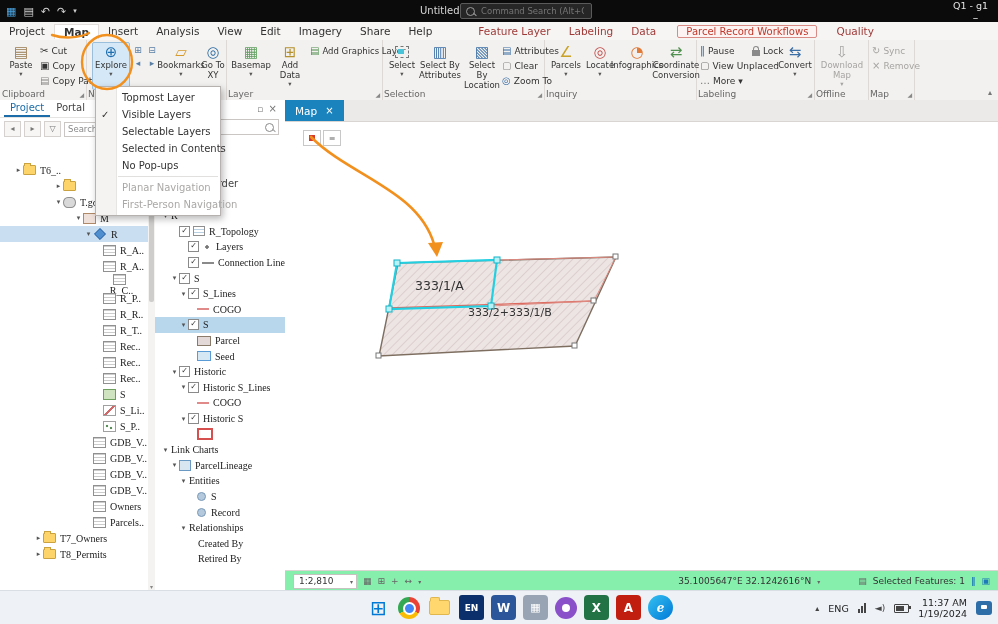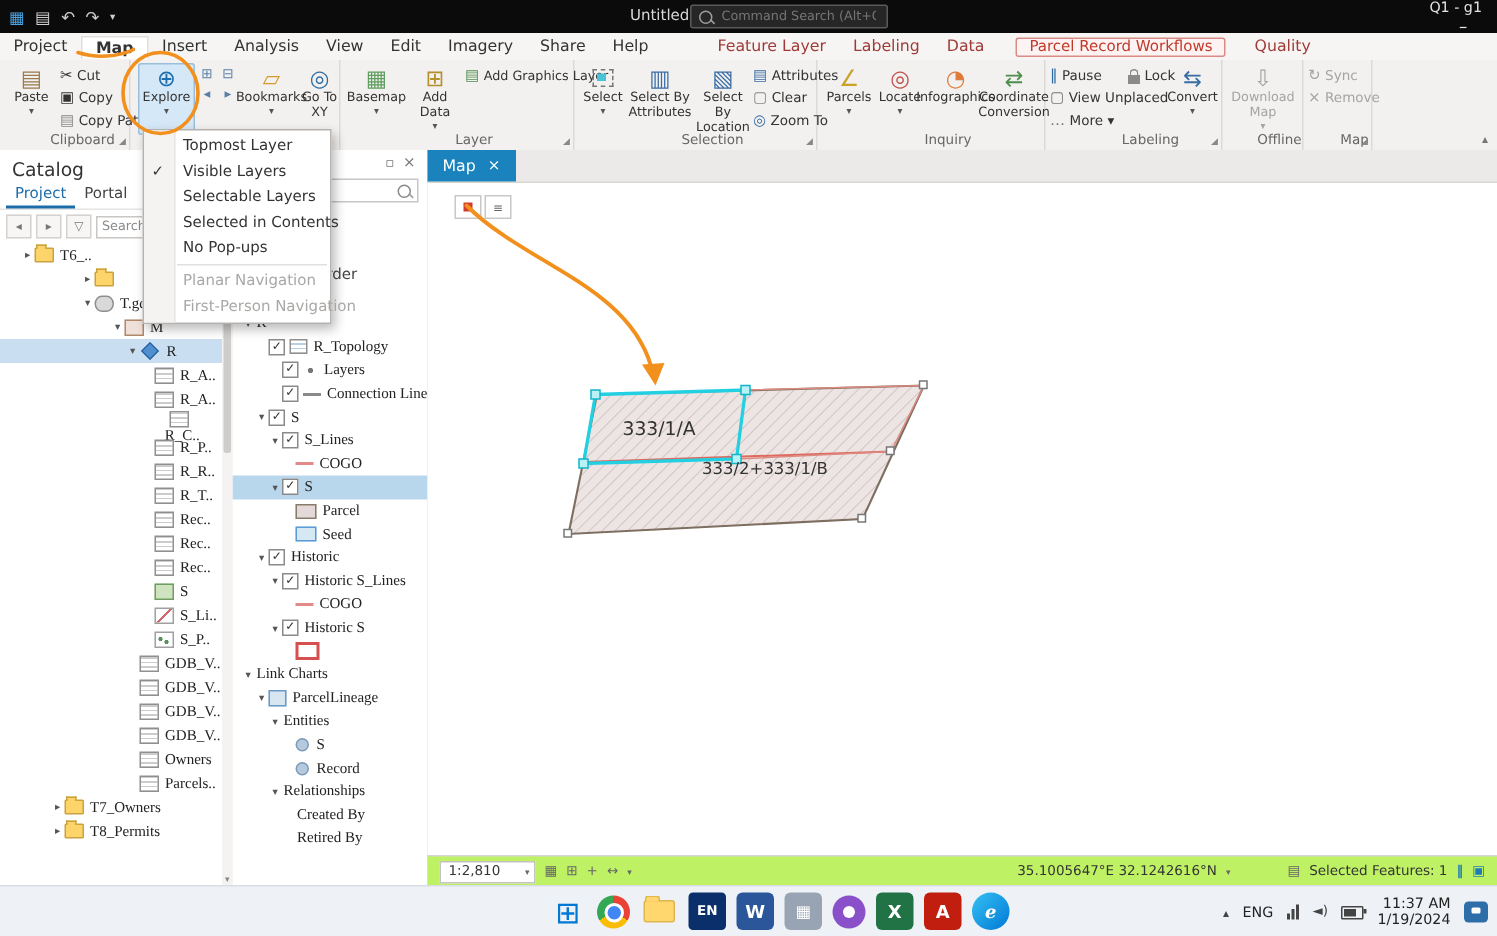--- a/index.html
+++ b/index.html
@@ -20,21 +20,21 @@
   .winbtn{width:30px;height:22px;display:flex;align-items:center;justify-content:center;color:#e8e8e8;font-size:11px;}
   
   .tabrow{position:absolute;left:0;top:22px;width:998px;height:18px;background:#f7f5f3;border-bottom:1px solid #e2dfdc;display:flex;align-items:center;font-size:10.5px;}
   .tab{padding:1px 9px;color:#333;white-space:nowrap;}
   .tab.active{background:#ffffff;border:1px solid #e0ddda;border-bottom:none;font-weight:bold;}
   .tab.ctx{color:#9e3a38;}
   .ctx-group{margin-left:12px;margin-right:10px;border:1px solid #d98c86;background:#fdf3f2;color:#c0392b;font-size:10px;padding:0 8px;border-radius:2px;white-space:nowrap;}
   
   .ribbon{position:absolute;left:0;top:40px;width:998px;height:60px;background:#f3f1ef;border-bottom:1px solid #d6d3d0;}
   .rgroup{position:absolute;top:0;height:60px;border-right:1px solid #ddd9d6;}
-  .rg-label{position:absolute;bottom:1px;left:12px;width:100%;text-align:center;font-size:9px;color:#666;}
+  .rg-label{position:absolute;bottom:1px;left:2px;width:100%;font-size:9px;color:#666;}
   .launcher{position:absolute;right:2px;bottom:2px;font-size:6px;color:#888;}
   .bigbtn{position:absolute;top:2px;height:46px;display:flex;flex-direction:column;align-items:center;font-size:8.5px;color:#333;text-align:center;line-height:1.15;border:1px solid transparent;border-radius:2px;}
   .bigbtn .bicon{font-size:15px;height:18px;line-height:18px;}
   .bigbtn .dd{font-size:6.5px;color:#555;line-height:1;}
   .bigbtn.tool-active{background:#d5e8f7;border:1px solid #9abfdc;}
   .smallbtn{position:absolute;height:14px;display:flex;align-items:center;gap:3px;font-size:9px;color:#333;white-space:nowrap;}
   .sic{font-size:10px;line-height:10px;}
   .grayed,.grayed span{color:#a6a4a2 !important;}
   .navmini{position:absolute;left:46px;top:5px;display:grid;grid-template-columns:12px 12px;gap:2px;}
   .nmi{font-size:9px;color:#5a7fa5;text-align:center;line-height:11px;}
@@ -100,21 +100,21 @@
   .sym-chart{width:10px;height:9px;background:#d8e6f2;border:1px solid #6a9ac4;margin-right:3px;}
   .sym-dot{width:7px;height:7px;border-radius:50%;background:#b5c9dd;border:1px solid #7a9ab8;margin-right:4px;}
   
   .mapview{position:absolute;left:285px;top:100px;width:713px;height:490px;}
   .map-tabs{height:21px;background:#eceae8;border-bottom:1px solid #d8d5d2;display:flex;align-items:stretch;}
   .map-tab{background:#1a83bd;color:#fff;display:flex;align-items:center;gap:8px;padding:0 10px;font-size:10.5px;}
   .map-tab .close{font-size:10px;}
   .map-canvas{position:relative;width:713px;height:448px;background:#ffffff;overflow:hidden;}
   .mv-btn{position:absolute;width:16px;height:14px;background:#fff;border:1px solid #c8c8c8;display:flex;align-items:center;justify-content:center;font-size:8px;color:#666;}
   .reddot{width:6px;height:6px;background:#d23b2e;}
-  .map-status{height:20px;background:#bef264;border-top:1px solid #d8d5d2;display:flex;align-items:center;font-size:9px;color:#333;gap:6px;padding:0 8px;}
+  .map-status{height:20px;background:#86efac;border-top:1px solid #d8d5d2;display:flex;align-items:center;font-size:9px;color:#333;gap:6px;padding:0 8px;}
   .scalebox{width:56px;height:13px;border:1px solid #c5c2bf;background:#fff;display:flex;align-items:center;justify-content:space-between;padding:0 3px;}
   .scalebox input{border:none;outline:none;width:42px;font-size:9px;font-family:inherit;color:#333;background:transparent;}
   .st-ic{color:#666;font-size:9px;}
   .st-blue{color:#1f7ab8;font-weight:bold;}
   
   .taskbar{position:absolute;left:0;top:590px;width:998px;height:34px;background:#eef2f7;border-top:1px solid #d9dee5;}
   .tb-center{position:absolute;left:366px;top:4px;display:flex;gap:7px;}
   .tb-ic{width:25px;height:25px;border-radius:4px;display:flex;align-items:center;justify-content:center;font-size:12px;font-weight:bold;color:#fff;position:relative;}
   .tb-ic.win{background:transparent;color:#0078d4;font-size:20px;font-weight:normal;}
   .tb-ic.chrome{background:conic-gradient(#ea4335 0 120deg,#fbbc05 120deg 240deg,#34a853 240deg 360deg);border-radius:50%;width:22px;height:22px;margin-top:2px;}
@@ -357,21 +357,20 @@
         <span>Remove</span>
       </div>
     <div class="rg-label">Map</div>
     <span class="launcher">◢</span>
   </div>
 
   <span class="collapse-ribbon">▴</span>
 </div>
 
 <div class="catalog">
-  <div class="cat-title">Catalog</div>
   <div class="cat-tabs" id="cat-tabs">
       <span class="cat-tab active">Project</span>
       <span class="cat-tab">Portal</span>
       <span class="cat-tab">Comp</span>
     </div>
   <div class="cat-nav">
     <span class="nav-ic">◂</span>
     <span class="nav-ic">▸</span>
     <span class="nav-ic">▽</span>
     <div class="search-box">

